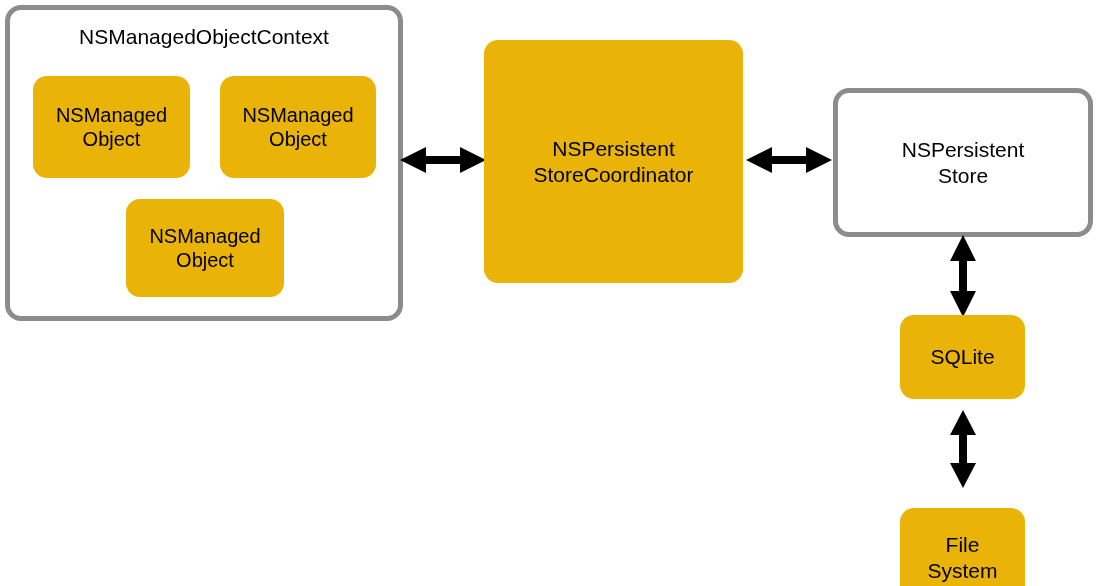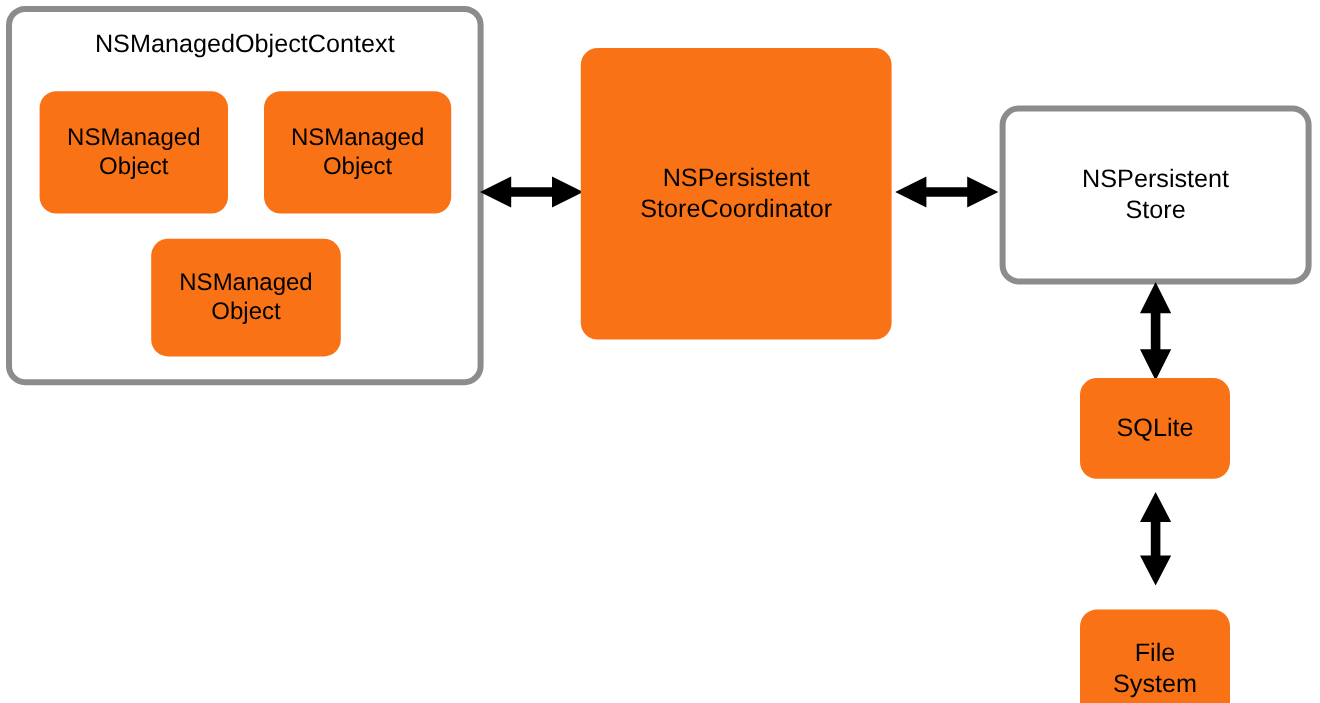--- a/index.html
+++ b/index.html
@@ -27,21 +27,21 @@
     align-items: center;
     justify-content: center;
     text-align: center;
     color: #000000;
     line-height: 1.22;
     white-space: pre-line;
   }
 
   
   .node.fill {
-    background: #f97316;
+    background: #eab308;
     border-radius: 14px;
   }
 
   
   .node.outline {
     background: #ffffff;
     border: 5px solid #8c8c8c;
     border-radius: 16px;
   }
 

